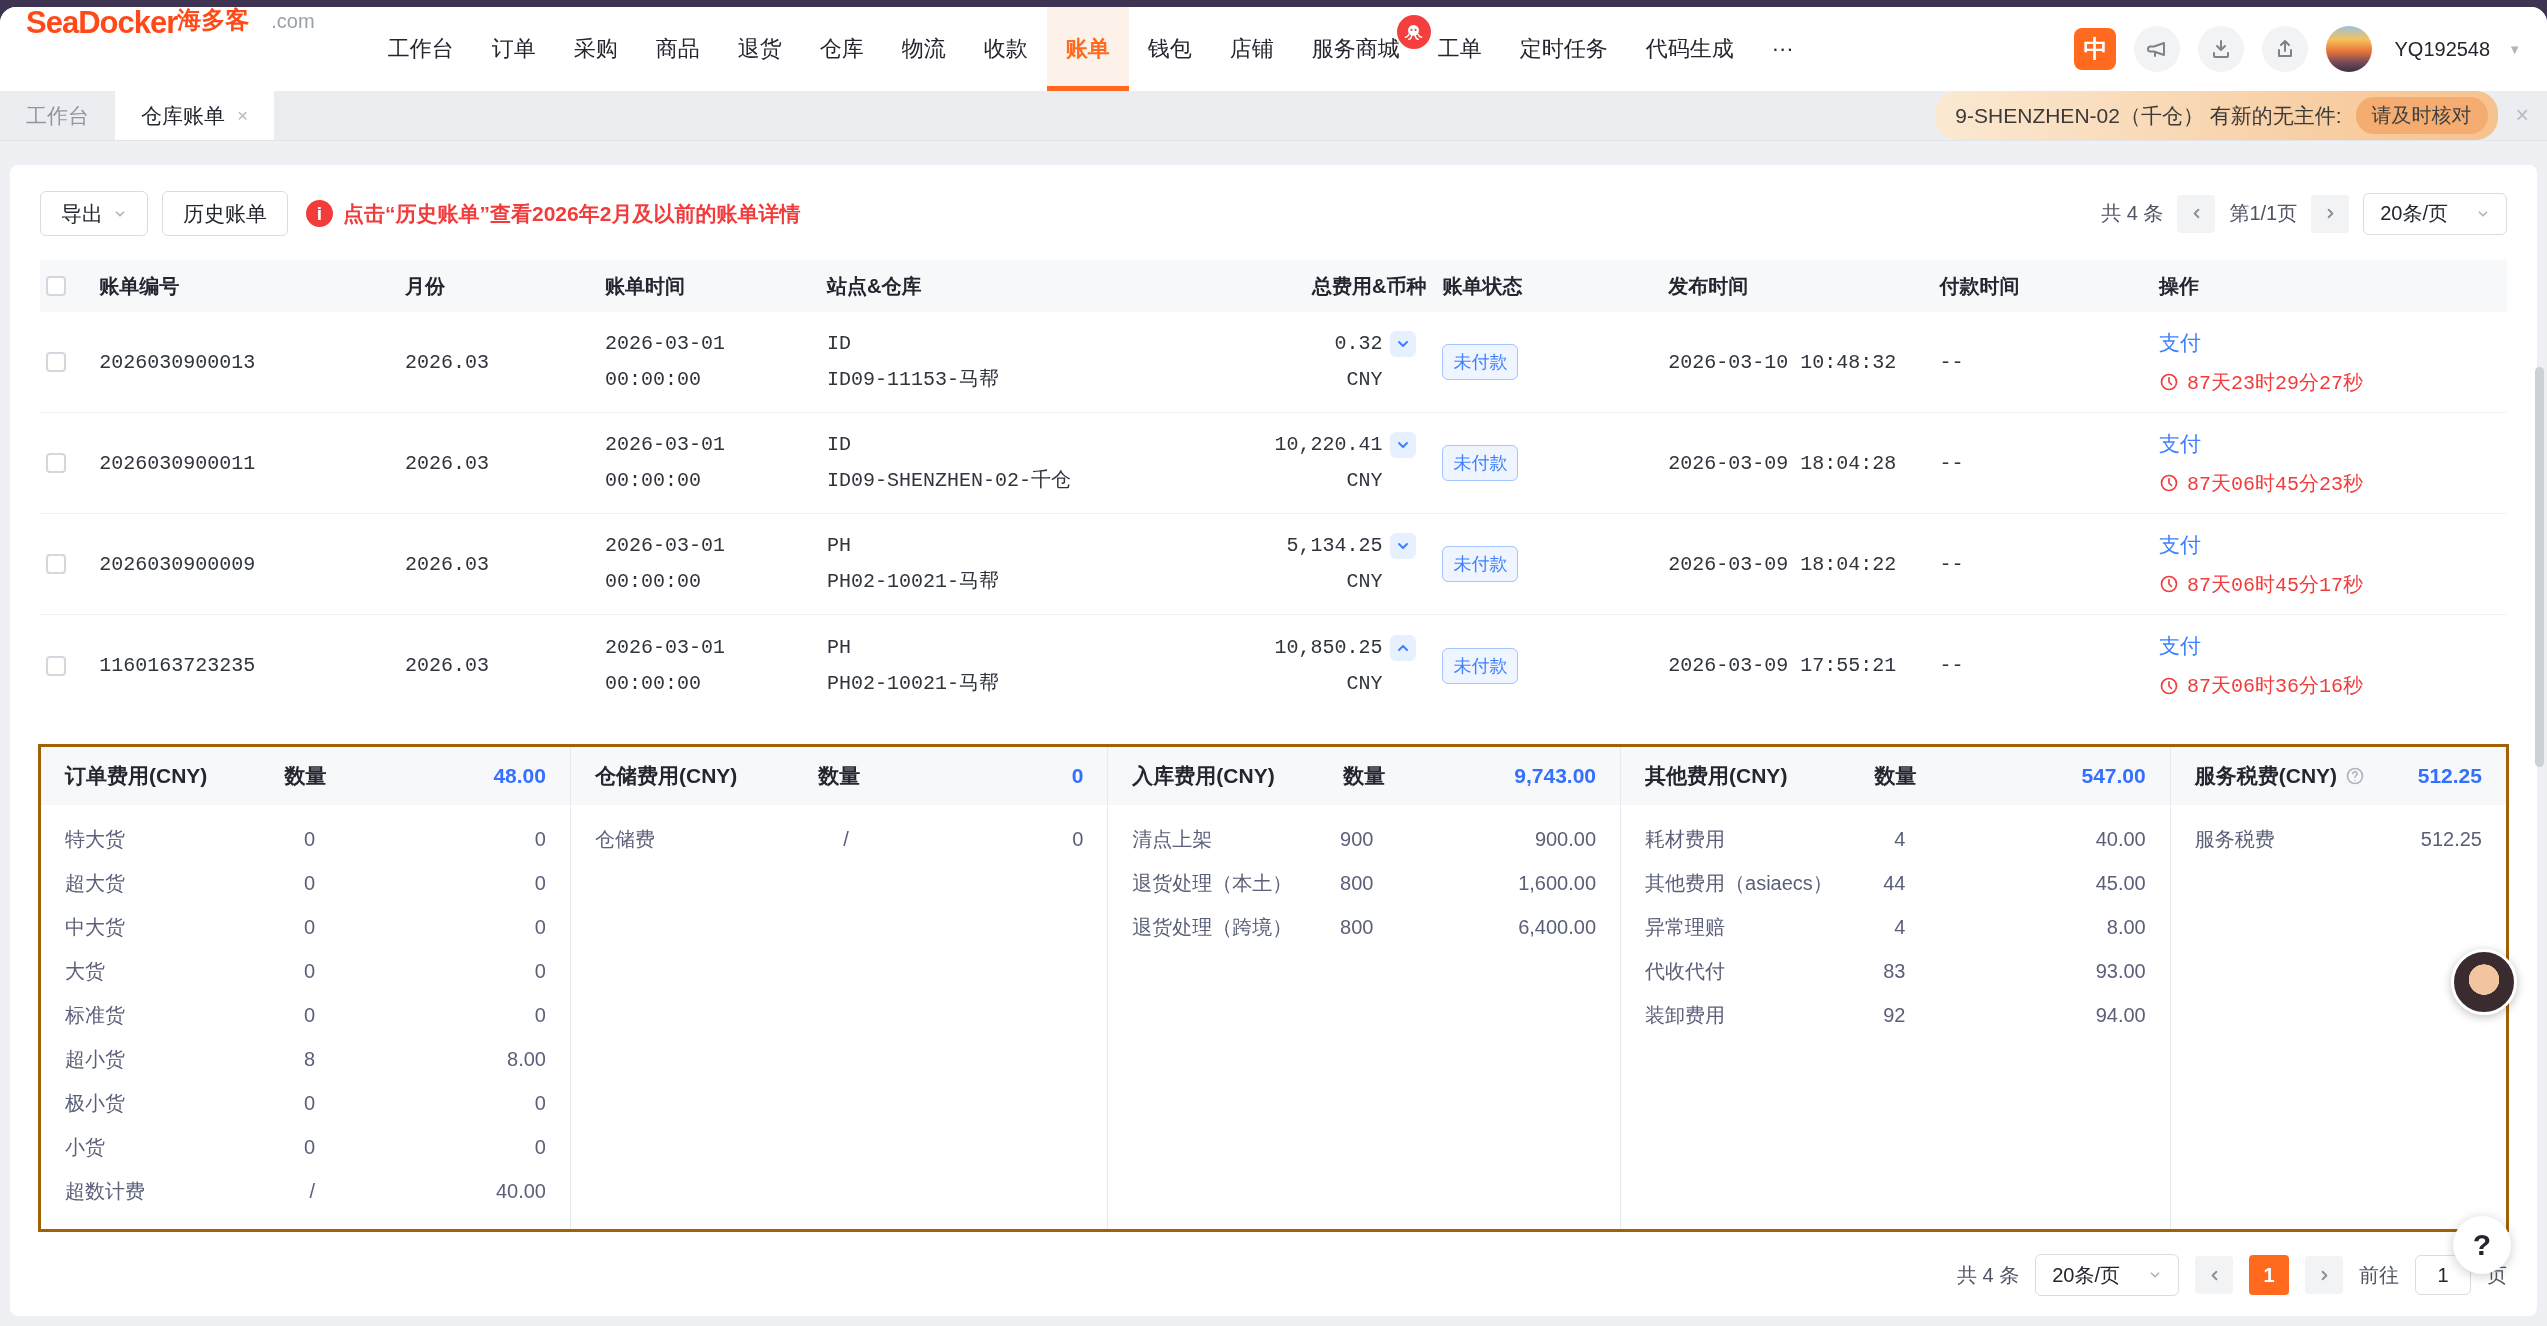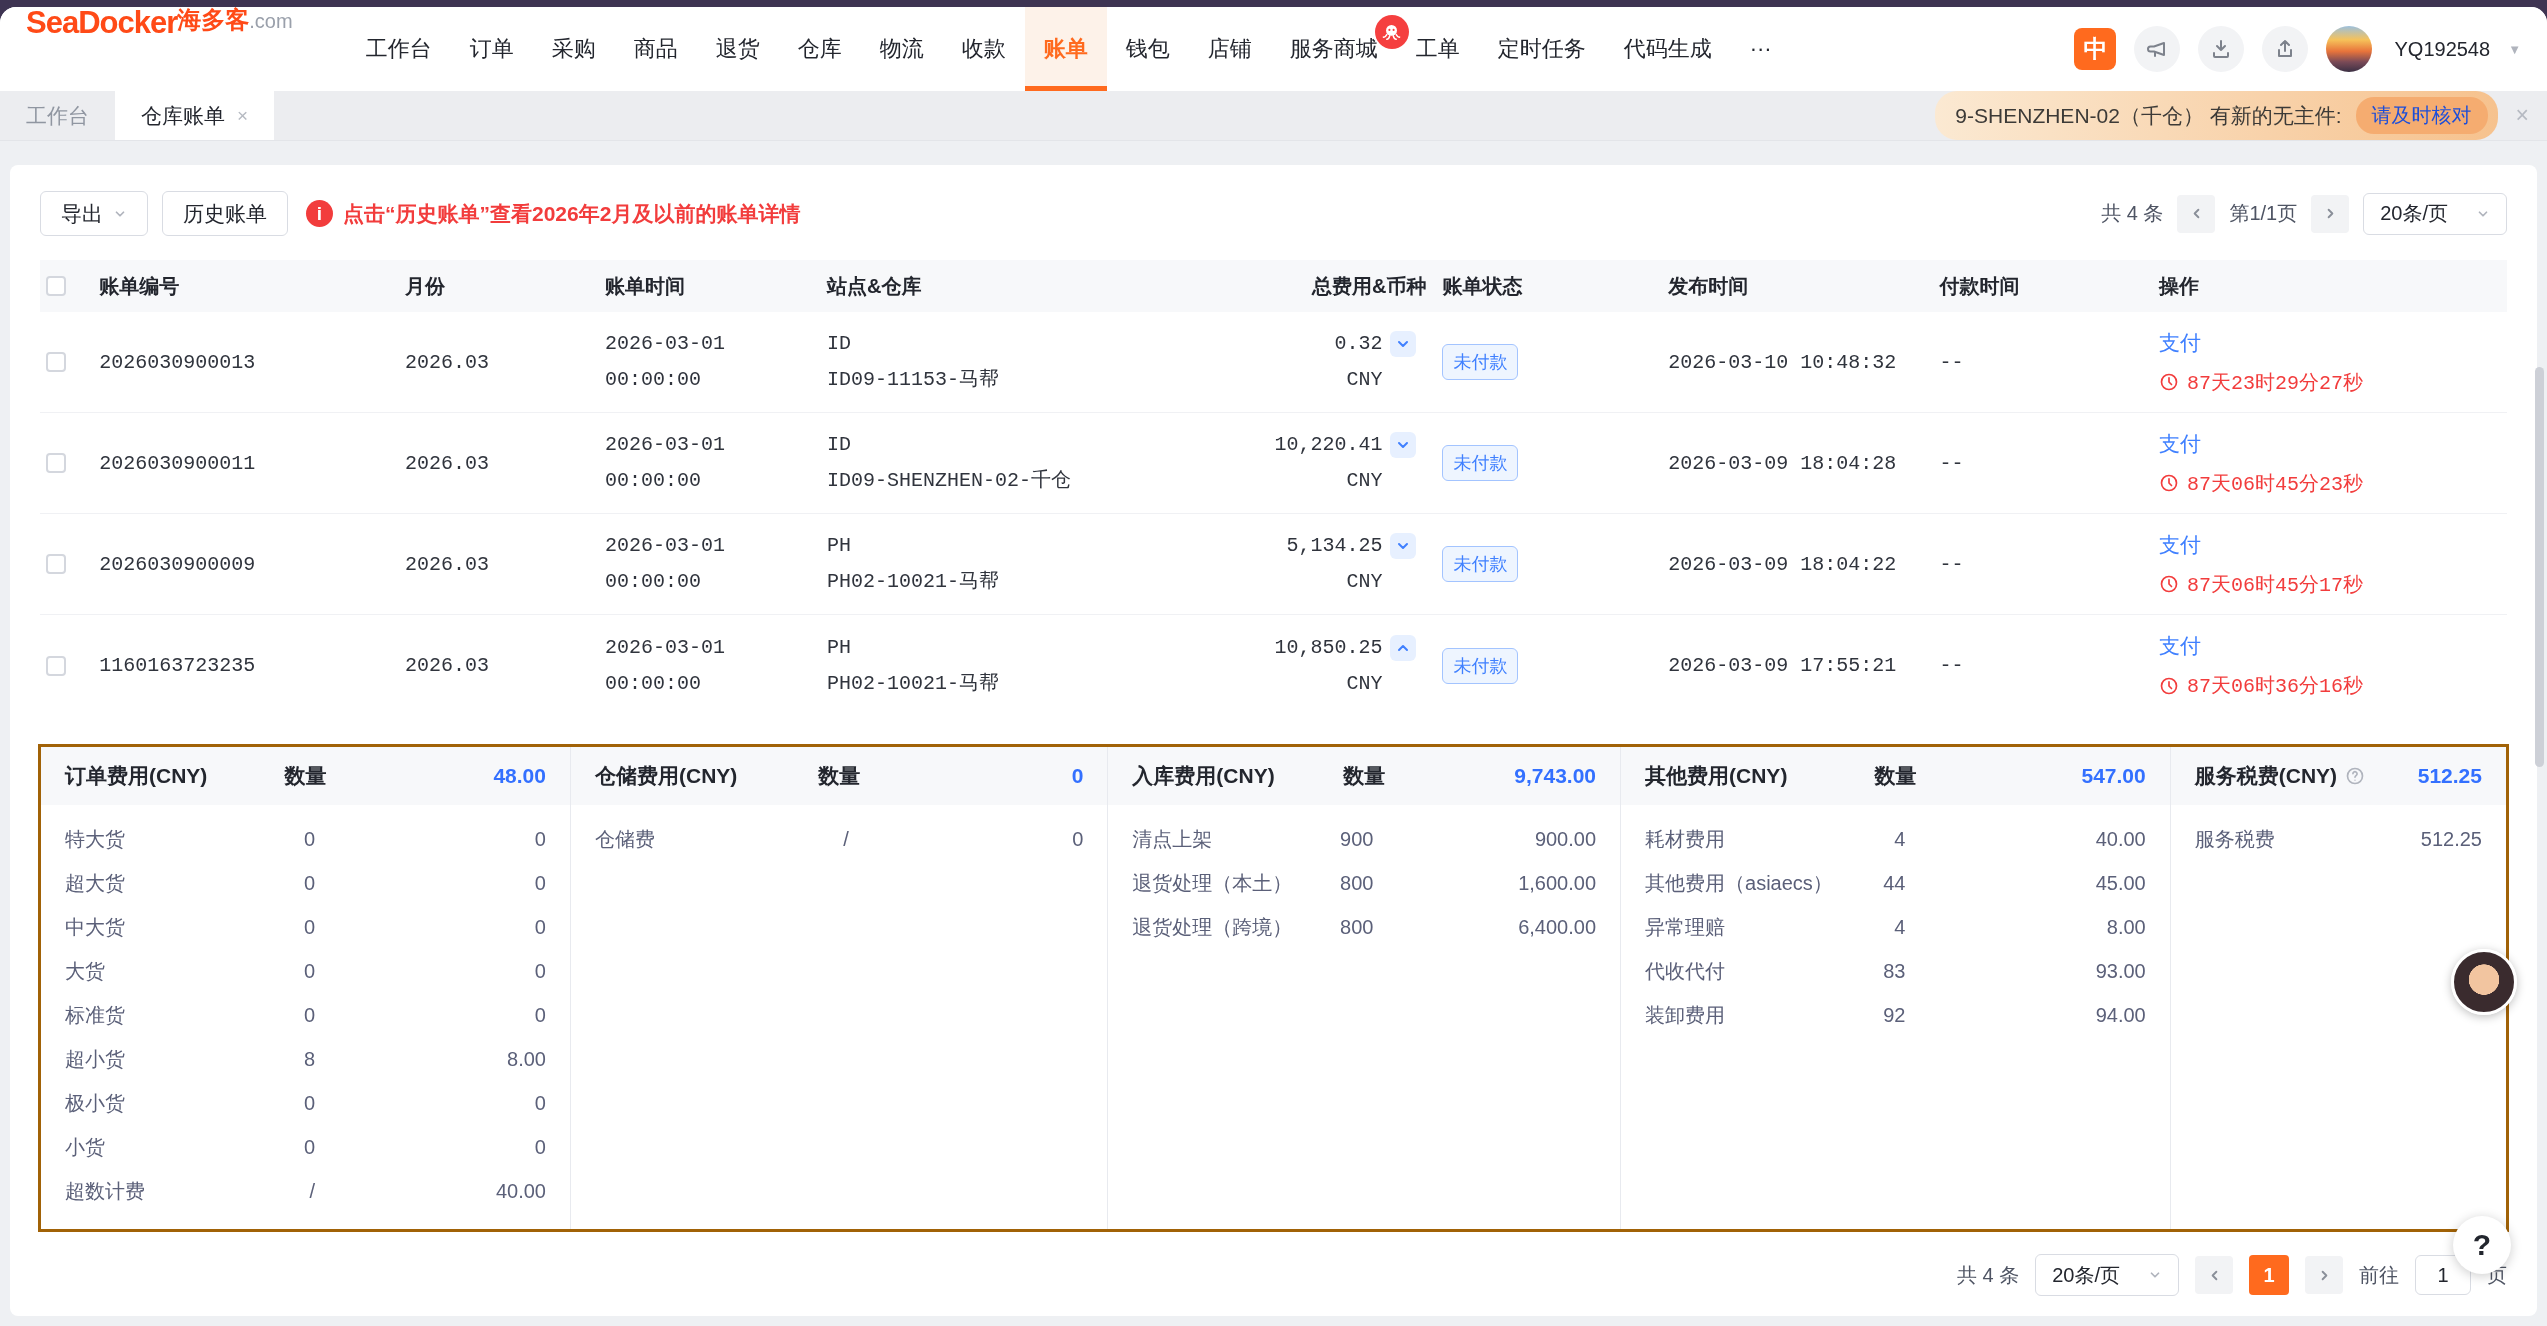--- a/index.html
+++ b/index.html
@@ -5,42 +5,42 @@
   * { box-sizing: border-box; margin: 0; padding: 0; }
   html,body { width:2547px; height:1326px; }
   body { background:#3e3452; font-family:"Liberation Sans","DejaVu Sans",sans-serif; position:relative; overflow:hidden; }
   .app { position:absolute; top:7px; left:0; right:0; bottom:0; background:#eef0f3; border-radius:16px 16px 0 0; overflow:hidden; }
 
   
   .topbar { height:84px; background:#fff; display:flex; align-items:stretch; padding:0 26px; }
   .logo { display:flex; justify-content:center; margin-right:54px; line-height:1.05; }
   .logo-en { font-size:31px; font-weight:bold; color:#ff4a17; letter-spacing:-1px; }
   .logo-cn { font-size:24px; font-weight:bold; color:#ff4a17; }
-  .logo-suffix { font-size:20px; font-weight:normal; color:#9aa0ab; }
+  .logo-suffix { font-size:20px; font-weight:normal; color:#9aa0ab;margin-left:22px; }
   .nav { display:flex; align-items:stretch; }
   .nav-item { display:flex; align-items:center; padding:0 19px; font-size:22px; color:#23262e; cursor:pointer; position:relative; white-space:nowrap; }
   .nav-item.active { color:#ff6a1e; background:#fdf2e9; font-weight:bold; }
   .nav-item.active::after { content:''; position:absolute; left:0; right:0; bottom:0; height:5px; background:#ff6a1e; }
   .nav-badge { position:absolute; top:8px; right:-12px; width:34px; height:34px; background:#f53f3f; border-radius:50%; display:flex; align-items:center; justify-content:center; }
   .top-right { margin-left:auto; display:flex; align-items:center; gap:18px; }
   .lang-icon { position:relative; width:42px; height:42px; background:#ff6a1e; border-radius:8px; color:#fff; font-size:24px; font-weight:bold; display:flex; align-items:center; justify-content:center; }
   .lang-icon::before { content:''; position:absolute; top:-5px; right:-6px; width:18px; height:24px; background:#fff; border:3px solid #ff6a1e; border-radius:4px; z-index:-1; }
   .icon-circle { width:46px; height:46px; border-radius:50%; background:#f2f3f5; display:flex; align-items:center; justify-content:center; }
   .avatar-user { width:46px; height:46px; border-radius:50%; background:linear-gradient(180deg,#9cc0dd 0%,#f6c25a 30%,#e8743b 55%,#7a4a57 78%,#3b3044 100%); }
   .username { font-size:20px; color:#23262e; margin-left:4px; }
   .caret { font-size:13px; color:#b0b4bd; }
 
   
   .tabbar { height:50px; background:#ecedf0; display:flex; align-items:stretch; border-bottom:1px solid #e3e5e9; }
   .tab { display:flex; align-items:center; padding:0 26px; font-size:21px; color:#9096a1; cursor:pointer; }
   .tab.active { background:#fff; color:#23262e; }
   .tab-close { margin-left:12px; color:#b6bac2; font-size:19px; }
   .notice-wrap { margin-left:auto; display:flex; align-items:center; gap:18px; padding-right:18px; }
   .notice-pill { display:flex; align-items:center; gap:14px; background:linear-gradient(90deg,#fbe9d2,#f6c28e); border-radius:22px; padding:6px 10px 6px 20px; font-size:21px; color:#3c3a37; }
-  .notice-action { background:#f5ac70; color:#1d4ed8; border-radius:18px; padding:5px 16px; font-size:20px; }
+  .notice-action { background:#f5ac70; color:#404040; border-radius:18px; padding:5px 16px; font-size:20px; }
   .notice-close { color:#b6bac2; font-size:23px; }
 
   
   .card { position:absolute; left:10px; right:10px; top:158px; bottom:10px; background:#fff; border-radius:8px; }
 
   
   .toolbar { display:flex; align-items:center; padding:26px 30px 24px; }
   .btn { height:45px; padding:0 20px; border:1px solid #d9dce3; border-radius:6px; background:#fff; font-size:21px; color:#23262e; display:flex; align-items:center; gap:10px; cursor:pointer; }
   .btn + .btn { margin-left:14px; }
   .tip { margin-left:18px; display:flex; align-items:center; gap:10px; color:#f23c3c; font-size:21px; font-weight:600; }

